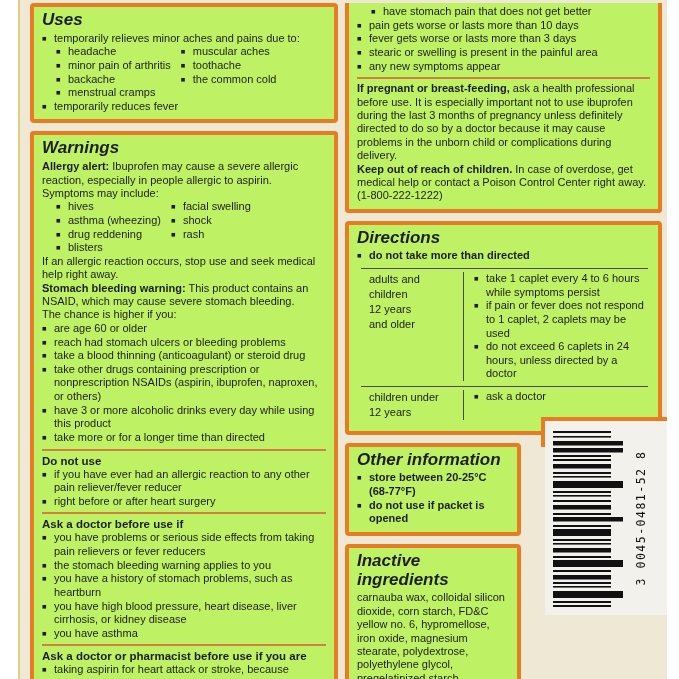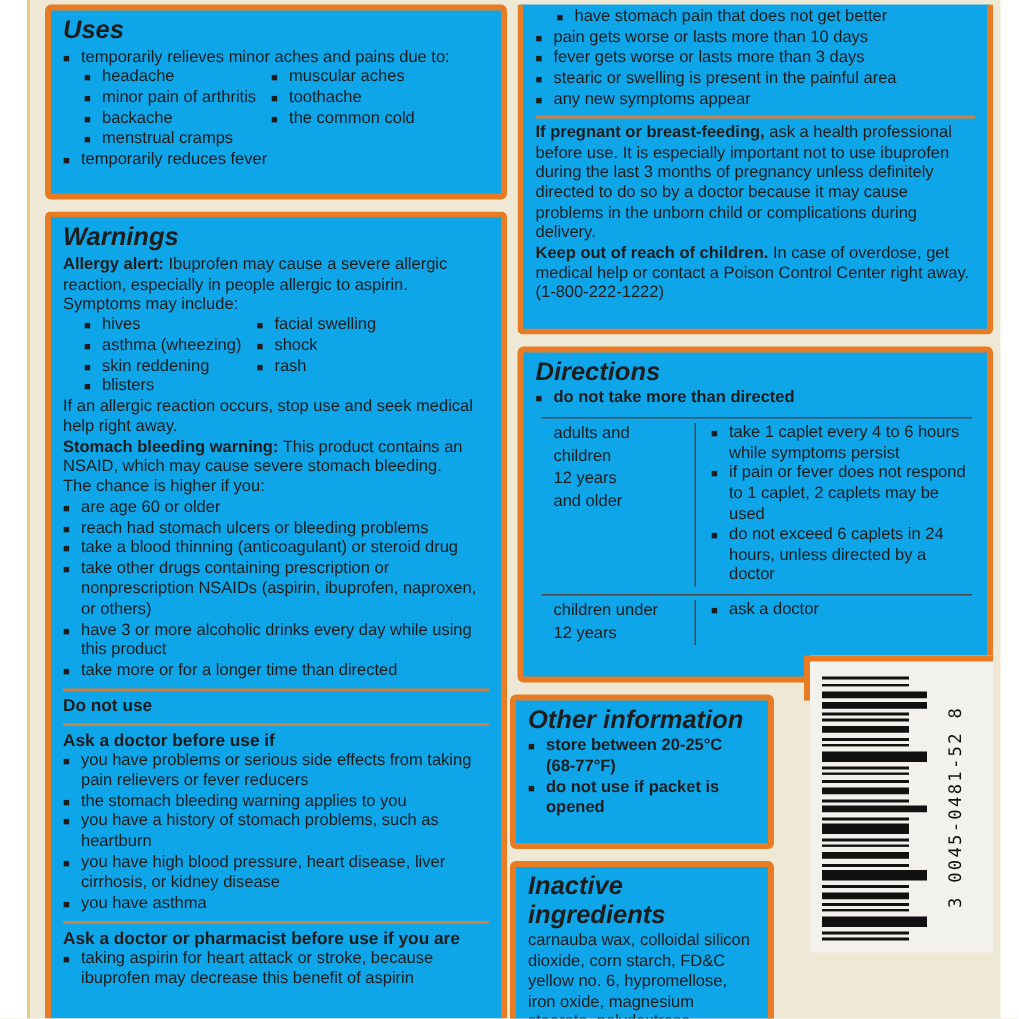--- a/index.html
+++ b/index.html
@@ -9,24 +9,24 @@
     font-family:"Liberation Sans",sans-serif;color:#1d1d1d;
   }
   .label{
     position:absolute;left:18px;top:0;width:649px;height:679px;
     background:#efe8d4;border-left:2px solid #e2cd7d;
     box-sizing:border-box;padding:3px 5px 0 10px;
     display:flex;gap:7px;
   }
   .col{display:flex;flex-direction:column;gap:8px;min-width:0;}
   .col-left{width:308px;flex:none;}
-  .col-right{flex:1;position:relative;align-items:flex-end;}
+  .col-right{flex:1;position:relative;}
   .box{
-    border:4px solid #e87c25;border-radius:4px;background:#0ea5e9;
-    padding:4px 8px 16px;box-sizing:border-box;
+    border:4px solid #e87c25;border-radius:4px;background:#bef264;
+    padding:4px 8px 6px;box-sizing:border-box;
   }
   .cut-top{border-top:none;border-radius:0 0 4px 4px;padding-top:2px;}
   .cut-bottom{border-bottom:none;border-radius:4px 4px 0 0;flex:1;display:flex;flex-direction:column;}
   .section-title{font-size:17px;font-style:italic;font-weight:bold;margin:0 0 2px;line-height:1.1;}
   p{margin:0;font-size:11px;line-height:1.22;}
   .preline{white-space:pre-line;}
   ul{list-style:none;margin:0;padding:0;font-size:11px;line-height:1.24;}
   li{padding-left:12px;position:relative;}
   li::before{content:"■";position:absolute;left:0;top:0;font-size:7.5px;line-height:13px;}
   .two-col{display:flex;}
@@ -84,21 +84,21 @@
     </section>
 
     <section class="box cut-bottom">
       <h2 class="section-title">Warnings</h2>
       <p><b>Allergy alert:</b><span> Ibuprofen may cause a severe allergic reaction, especially in people allergic to aspirin.</span></p>
       <p>Symptoms may include:</p>
       <div class="two-col">
         <ul>
           <li>hives</li>
           <li>asthma (wheezing)</li>
-          <li>skin reddening</li>
+          <li>drug reddening</li>
           <li>blisters</li>
         </ul>
         <ul>
           <li>facial swelling</li>
           <li>shock</li>
           <li>rash</li>
         </ul>
       </div>
       <p>If an allergic reaction occurs, stop use and seek medical help right away.</p>
       <p><b>Stomach bleeding warning:</b><span> This product contains an NSAID, which may cause severe stomach bleeding.</span></p>
@@ -106,20 +106,24 @@
       <ul>
         <li>are age 60 or older</li>
         <li>reach had stomach ulcers or bleeding problems</li>
         <li>take a blood thinning (anticoagulant) or steroid drug</li>
         <li>take other drugs containing prescription or nonprescription NSAIDs (aspirin, ibuprofen, naproxen, or others)</li>
         <li>have 3 or more alcoholic drinks every day while using this product</li>
         <li>take more or for a longer time than directed</li>
       </ul>
       <hr class="sep">
       <p class="subhead">Do not use</p>
+      <ul>
+        <li>if you have ever had an allergic reaction to any other pain reliever/fever reducer</li>
+        <li>right before or after heart surgery</li>
+      </ul>
       <hr class="sep">
       <p class="subhead">Ask a doctor before use if</p>
       <ul>
         <li>you have problems or serious side effects from taking pain relievers or fever reducers</li>
         <li>the stomach bleeding warning applies to you</li>
         <li>you have a history of stomach problems, such as heartburn</li>
         <li>you have high blood pressure, heart disease, liver cirrhosis, or kidney disease</li>
         <li>you have asthma</li>
       </ul>
       <hr class="sep">

